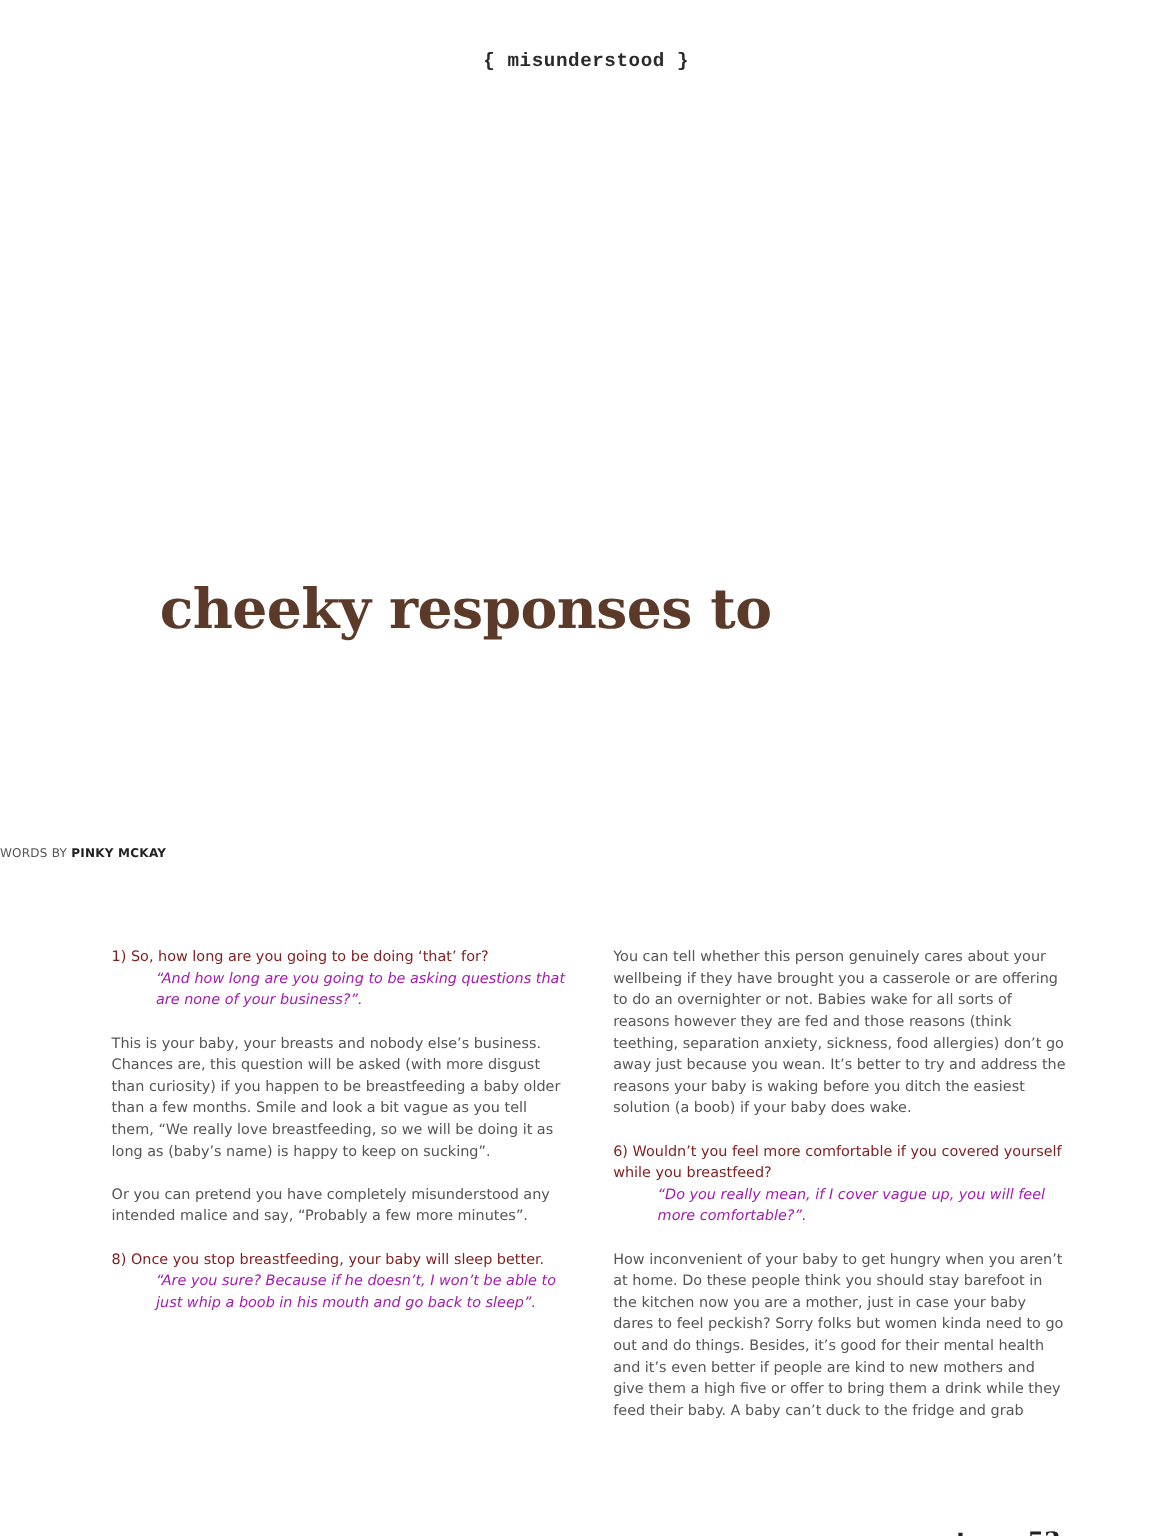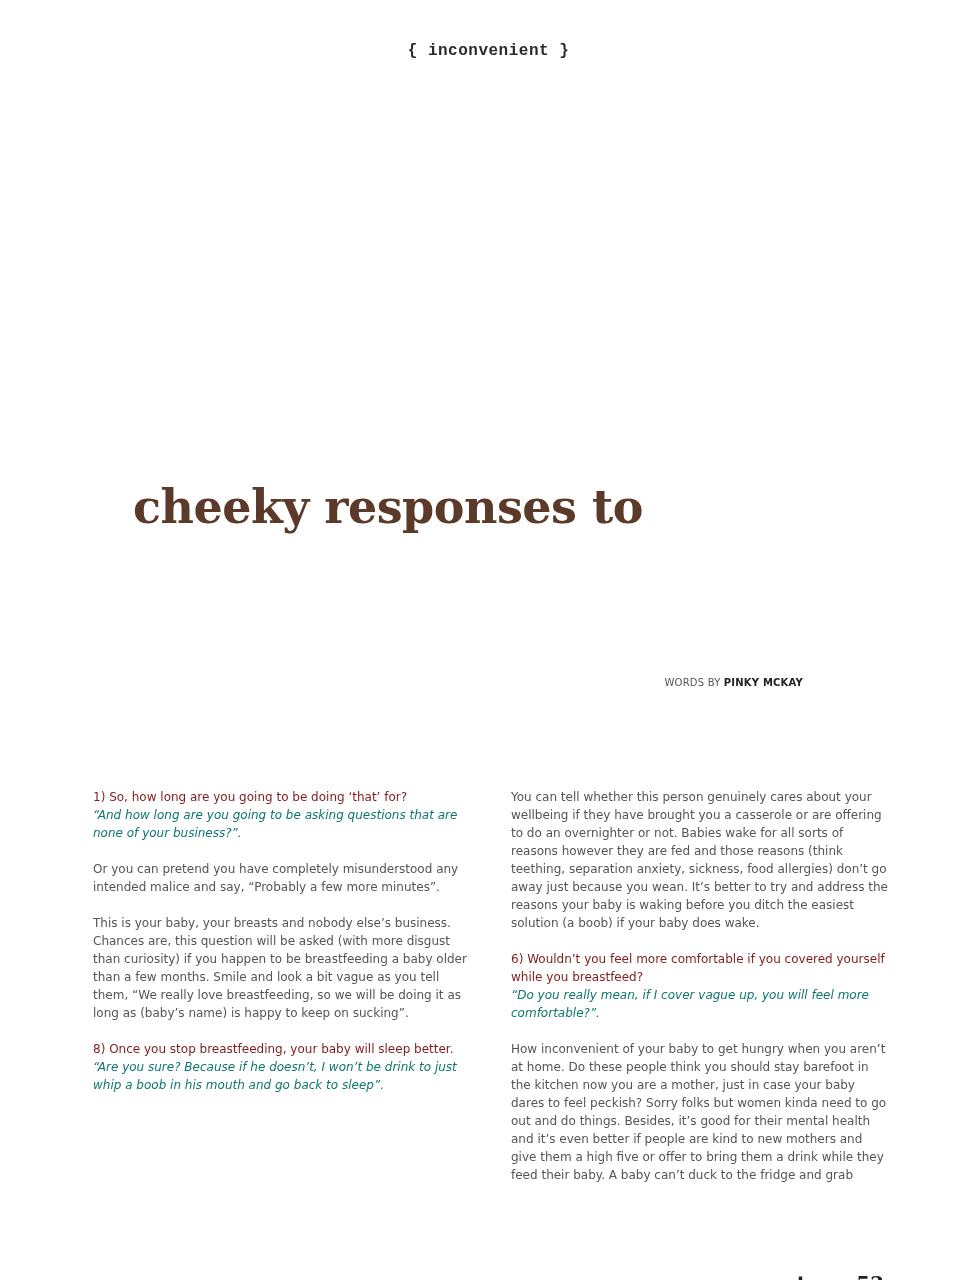--- a/index.html
+++ b/index.html
@@ -35,24 +35,24 @@
       font-family: "DejaVu Serif", serif;
       font-weight: bold;
       font-size: 46px;
       line-height: 59px;
       color: #5b3a29;
       letter-spacing: -0.5px;
       margin: 0;
     }
     .byline {
       position: absolute;
-      top: 677px;
+      top: 706px;
       left: 0;
       width: 803px;
-      text-align: right;
+      text-align: left;
       font-family: "DejaVu Sans", sans-serif;
       font-size: 10px;
       color: #555555;
       letter-spacing: 0.2px;
     }
     .byline .author {
       font-weight: bold;
       color: #222222;
     }
     .column {
@@ -69,60 +69,61 @@
     .column p {
       margin: 0 0 18px 0;
     }
     .q-heading {
       font-weight: normal;
       color: #7f1d1d;
       display: block;
     }
     .q-answer {
       font-style: italic;
-      color: #0f766e;
+      color: #a21caf;
       display: block;
+      margin-left: 37px;
     }
     .qa-block {
       margin: 0 0 18px 0;
     }
     .page-footer {
       position: absolute;
       top: 1272px;
       right: 93px;
       font-family: "DejaVu Serif", serif;
       font-weight: bold;
       font-size: 20px;
       color: #222222;
     }
   </style>
 </head>
 <body>
 
-<div class="section-tag">{ inconvenient }</div>
+<div class="section-tag">{ misunderstood }</div>
 
 <h1 class="title">
   <span>cheeky responses to</span><br>
   <br>
 </h1>
 
 <div class="byline">
   <span>WORDS BY </span><span class="author">PINKY MCKAY</span>
 </div>
 
 <div class="column col-left">
   <div class="qa-block">
     <span class="q-heading">1) So, how long are you going to be doing ‘that’ for?</span>
     <span class="q-answer">“And how long are you going to be asking questions that are none of your business?”.</span>
   </div>
+  <p>This is your baby, your breasts and nobody else’s business. Chances are, this question will be asked (with more disgust than curiosity) if you happen to be breastfeeding a baby older than a few months. Smile and look a bit vague as you tell them, “We really love breastfeeding, so we will be doing it as long as (baby’s name) is happy to keep on sucking”.</p>
   <p>Or you can pretend you have completely misunderstood any intended malice and say, “Probably a few more minutes”.</p>
-  <p>This is your baby, your breasts and nobody else’s business. Chances are, this question will be asked (with more disgust than curiosity) if you happen to be breastfeeding a baby older than a few months. Smile and look a bit vague as you tell them, “We really love breastfeeding, so we will be doing it as long as (baby’s name) is happy to keep on sucking”.</p>
   <div class="qa-block">
     <span class="q-heading">8) Once you stop breastfeeding, your baby will sleep better.</span>
-    <span class="q-answer">“Are you sure? Because if he doesn’t, I won’t be drink to just whip a boob in his mouth and go back to sleep”.</span>
+    <span class="q-answer">“Are you sure? Because if he doesn’t, I won’t be able to just whip a boob in his mouth and go back to sleep”.</span>
   </div>
 </div>
 
 <div class="column col-right">
   <p>You can tell whether this person genuinely cares about your wellbeing if they have brought you a casserole or are offering to do an overnighter or not. Babies wake for all sorts of reasons however they are fed and those reasons (think teething, separation anxiety, sickness, food allergies) don’t go away just because you wean. It’s better to try and address the reasons your baby is waking before you ditch the easiest solution (a boob) if your baby does wake.</p>
   <div class="qa-block">
     <span class="q-heading">6) Wouldn’t you feel more comfortable if you covered yourself while you breastfeed?</span>
     <span class="q-answer">“Do you really mean, if I cover vague up, you will feel more comfortable?”.</span>
   </div>
   <p>How inconvenient of your baby to get hungry when you aren’t at home. Do these people think you should stay barefoot in the kitchen now you are a mother, just in case your baby dares to feel peckish? Sorry folks but women kinda need to go out and do things. Besides, it’s good for their mental health and it’s even better if people are kind to new mothers and give them a high five or offer to bring them a drink while they feed their baby. A baby can’t duck to the fridge and grab</p>

